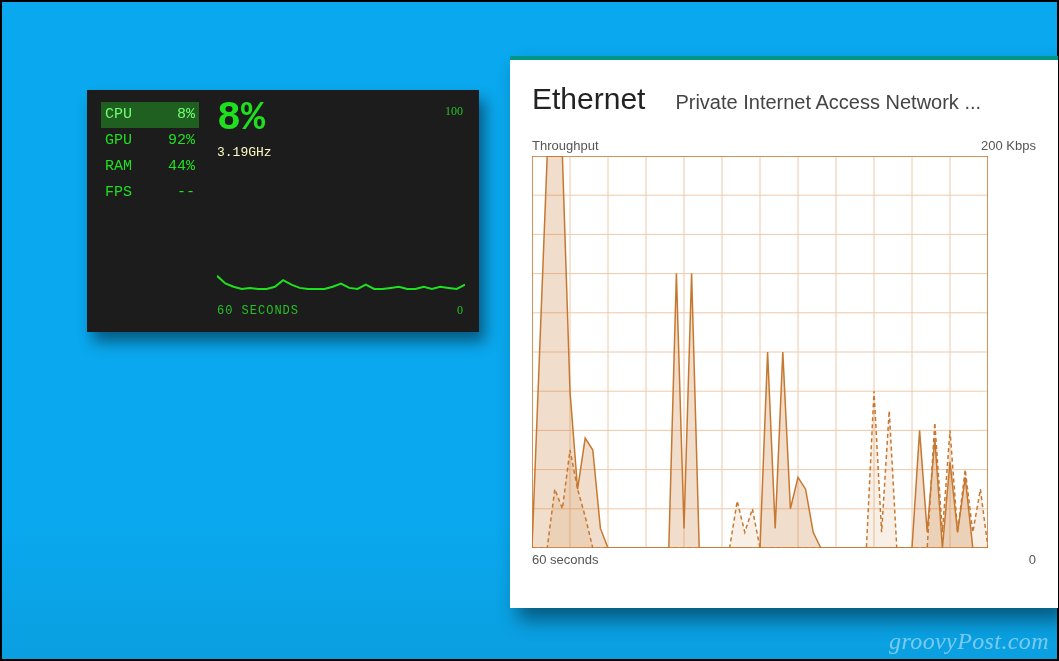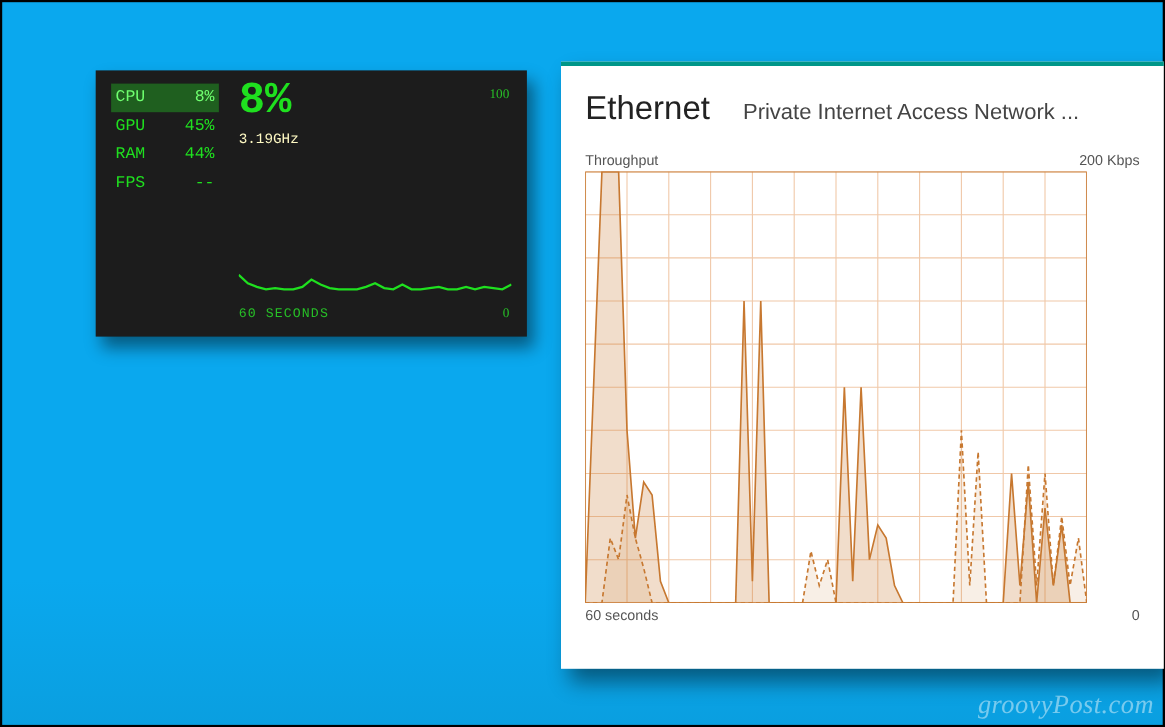--- a/index.html
+++ b/index.html
@@ -14,21 +14,21 @@
   .desktop {
     position: absolute;
     left: 2px; top: 2px; right: 2px; bottom: 2px;
     background: linear-gradient(180deg, #0aa8ee 0%, #0aa8ee 80%, #0a9fe0 100%);
   }
 
   
   .cpu-widget {
     position: absolute;
     left: 85px;
-    top: 62px;
+    top: 88px;
     width: 392px;
     height: 242px;
     background: #1c1c1c;
     box-shadow: 6px 10px 14px rgba(0,0,0,0.45);
     color: #1fe01f;
   }
   .cpu-stats {
     position: absolute;
     left: 14px; top: 12px;
     font-family: "Consolas","Courier New",monospace;
@@ -156,21 +156,21 @@
 <div class="desktop">
 
   <div class="cpu-widget">
     <div class="cpu-stats">
       <div class="row selected">
         <span>CPU</span>
         <span>8%</span>
       </div>
       <div class="row">
         <span>GPU</span>
-        <span>45%</span>
+        <span>92%</span>
       </div>
       <div class="row">
         <span>RAM</span>
         <span>44%</span>
       </div>
       <div class="row">
         <span>FPS</span>
         <span>--</span>
       </div>
     </div>

